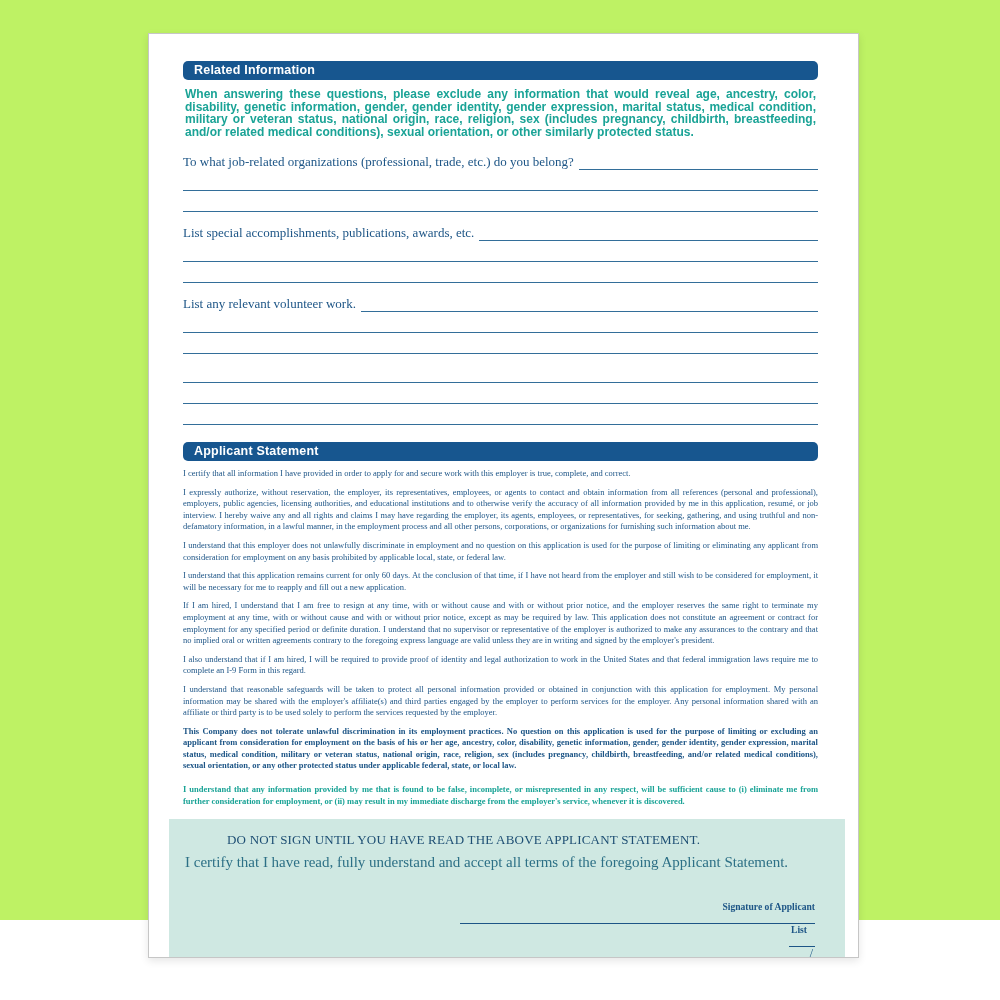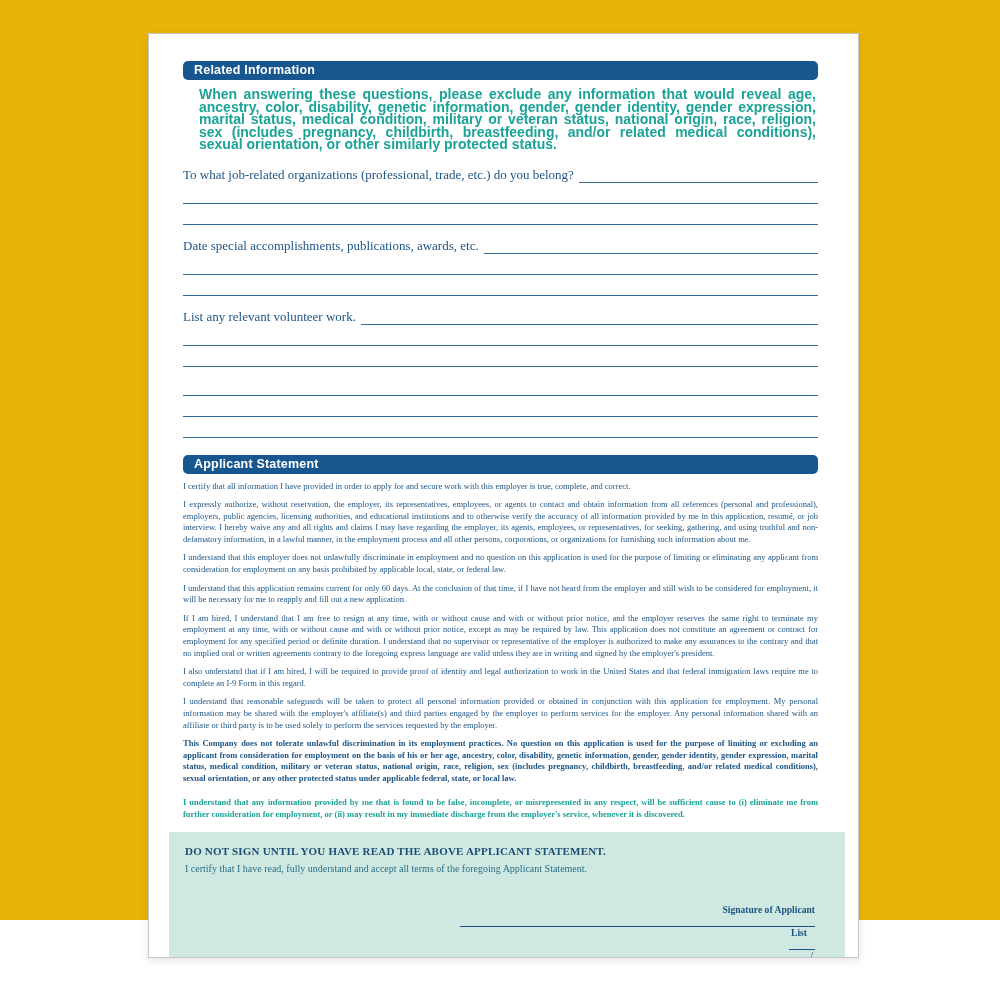--- a/index.html
+++ b/index.html
@@ -1,35 +1,35 @@
 <!DOCTYPE html>
 <html><head>
 <meta charset="utf-8">
 <style>
   * { margin: 0; padding: 0; box-sizing: border-box; }
   html, body { width: 1000px; height: 1000px; background: #ffffff; font-family: "Liberation Sans", sans-serif; }
-  .canvas { position: relative; width: 1000px; height: 920px; background: #eab308; }
+  .canvas { position: relative; width: 1000px; height: 920px; background: #bef264; }
 
   .sheet {
     position: absolute; left: 148px; top: 33px; width: 711px; height: 925px;
     background: #ffffff; border: 1px solid #c6c6c6;
     box-shadow: 0 3px 8px rgba(0,0,0,0.10);
     padding: 27px 40px 0 34px;
     overflow: hidden;
   }
 
   .section-bar {
     background: #17568f; color: #ffffff; font-weight: bold;
     font-size: 12.5px; letter-spacing: 0.2px;
     border-radius: 5px; padding: 3px 0 4px 11px; height: 19px; line-height: 13px;
   }
 
   .teal-note {
-    margin: 8px 2px 12px 16px; color: #1aa396;
-    font-size: 14px; line-height: 12.5px; text-align: justify; font-weight: bold;
+    margin: 8px 2px 12px 2px; color: #1aa396;
+    font-size: 12px; line-height: 12.5px; text-align: justify; font-weight: bold;
   }
 
   .qgroup { margin-bottom: 9px; }
   .qrow { display: flex; align-items: flex-end; height: 20px; }
   .qlabel {
     font-family: "Liberation Serif", serif; color: #1d5586;
     font-size: 13px; white-space: nowrap; padding-right: 5px;
   }
   .wline { flex: 1 1 auto; border-bottom: 1.2px solid #336e99; height: 14px; }
   .fline { border-bottom: 1.2px solid #336e99; height: 21px; }
@@ -42,26 +42,26 @@
     margin: 0 0 7px 0;
   }
   .para.first { margin-top: 7px; }
   .para.bold-navy { font-weight: bold; color: #1d5586; }
   .para.bold-teal { font-weight: bold; color: #1aa396; margin-top: 11px; line-height: 12px; }
 
   .sign-box {
     background: #cfe8e2; margin: 12px -27px 0 -14px; padding: 13px 30px 15px 16px;
   }
   .sign-warning {
-    font-family: "Liberation Serif", serif; font-weight: bold;
-    color: #1d4e73; font-size: 11px; letter-spacing: 0.2px;
+    font-family: "Liberation Serif", serif; font-weight: normal;
+    color: #1d4e73; font-size: 13px; letter-spacing: 0.2px; margin-left: 42px;
   }
   .sign-certify {
     font-family: "Liberation Serif", serif; color: #2d7086;
-    font-size: 10px; margin-top: 6px;
+    font-size: 15px; margin-top: 6px;
   }
   .sign-row { display: flex; align-items: flex-end; margin-top: 30px; flex-direction: column; }
   .sig-label, .date-label {
     font-family: "Liberation Serif", serif; font-weight: bold;
     color: #1d5586; font-size: 9.6px; white-space: nowrap;
   }
   .sig-line { flex: 0 0 auto; width: 355px; border-bottom: 1px solid #1d5586; height: 12px; }
   .date-label { margin-left: 46px; margin-right: 8px; }
   .date-seg { width: 26px; border-bottom: 1px solid #1d5586; height: 12px; }
   .date-slash { font-family: "Liberation Serif", serif; color: #1d5586; font-size: 12px; padding: 0 2px; line-height: 12px; }
@@ -109,21 +109,21 @@
       <div class="qrow">
         <span class="qlabel">To what job-related organizations (professional, trade, etc.) do you belong?</span>
         <span class="wline"></span>
       </div>
       <div class="fline"></div>
       <div class="fline"></div>
     </div>
 
     <div class="qgroup">
       <div class="qrow">
-        <span class="qlabel">Date special accomplishments, publications, awards, etc.</span>
+        <span class="qlabel">List special accomplishments, publications, awards, etc.</span>
         <span class="wline"></span>
       </div>
       <div class="fline"></div>
       <div class="fline"></div>
     </div>
 
     <div class="qgroup">
       <div class="qrow">
         <span class="qlabel">List any relevant volunteer work.</span>
         <span class="wline"></span>

